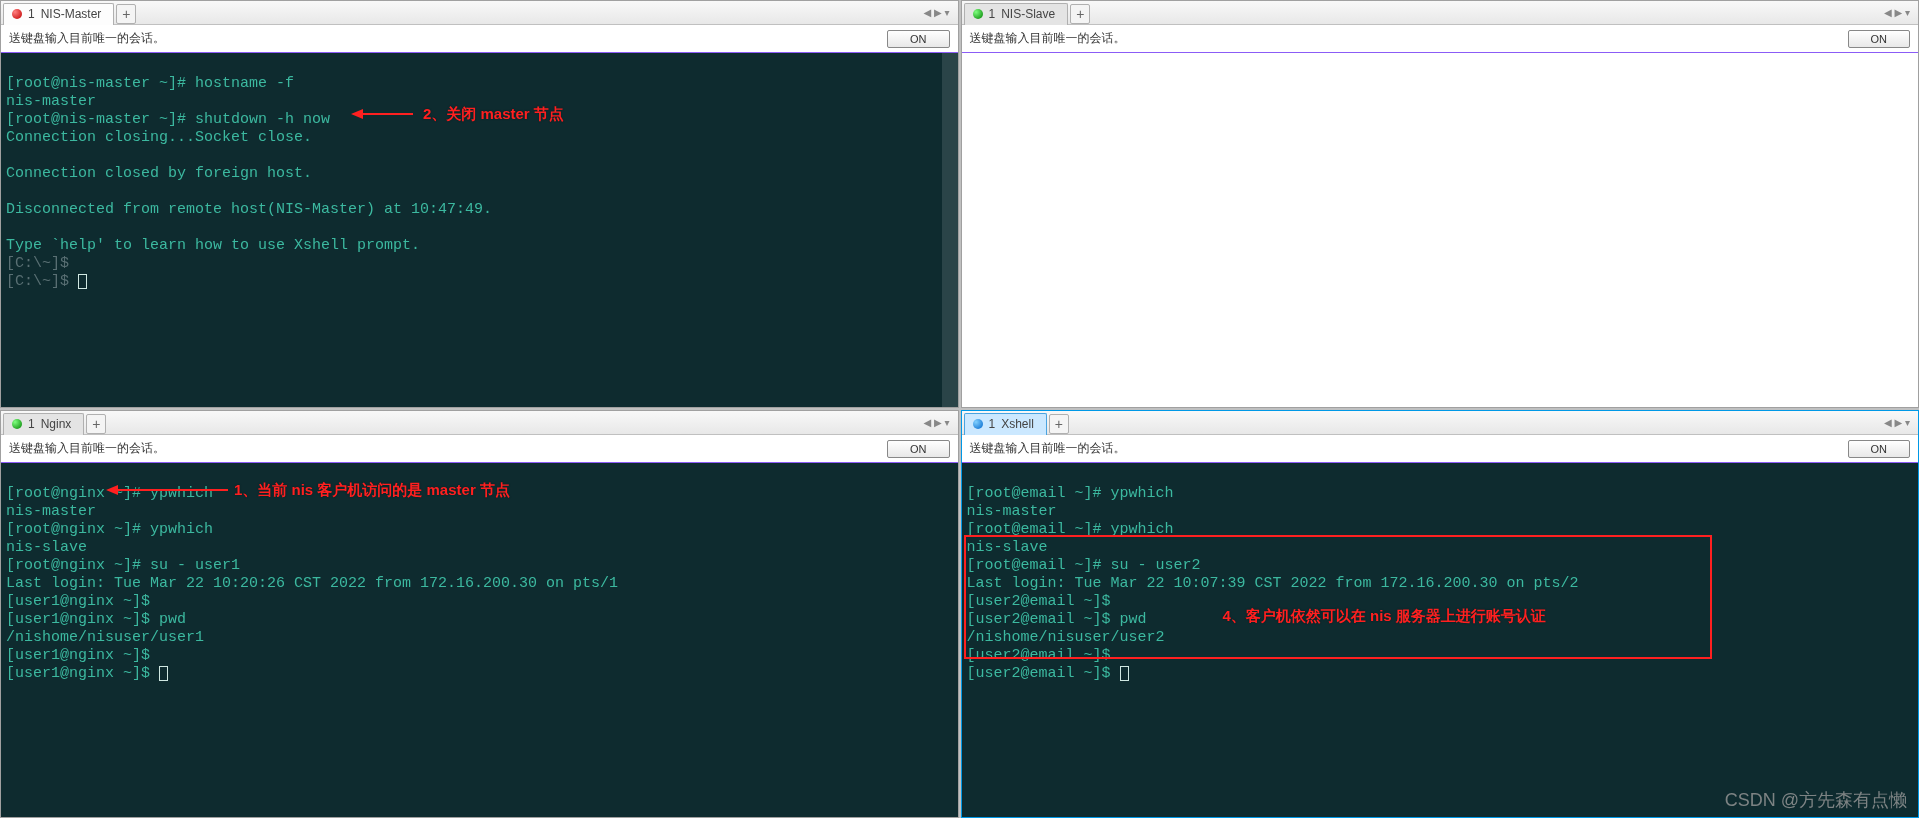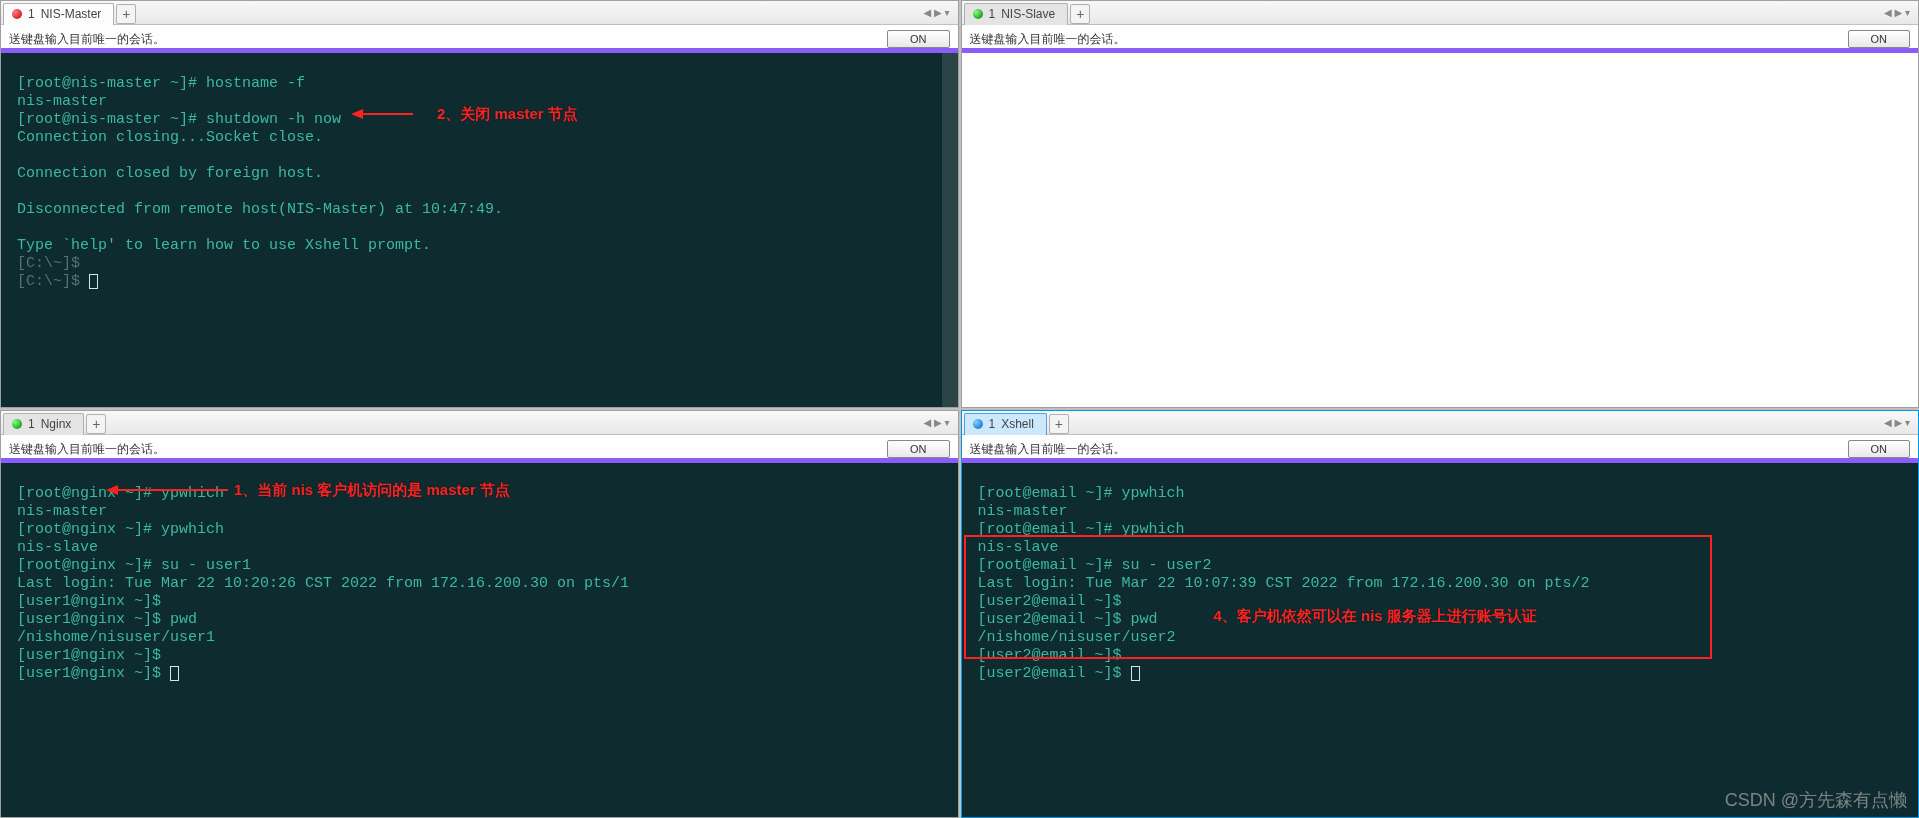--- a/index.html
+++ b/index.html
@@ -63,45 +63,45 @@
   display: flex; align-items: center; justify-content: center;
   margin-left: 2px; margin-top: 2px;
   font-size: 14px; color: #666;
   border-radius: 2px;
 }
 .nav-arrows {
   margin-left: auto; display: flex; gap: 4px; padding-right: 8px;
   color: #888; font-size: 10px;
 }
 .info-bar {
-  display: flex; align-items: flex-end;
+  display: flex; align-items: center;
   height: 28px;
   background: #fff;
-  border-bottom: 5px solid #8b5cf6;
+  border-bottom: 1px solid #8b5cf6;
   padding: 0 8px;
   font-size: 12px;
   color: #333;
 }
 .on-button {
   margin-left: auto;
   border: 1px solid #888;
   padding: 2px 22px;
   font-size: 11px;
   background: linear-gradient(#fff, #e8e8e8);
   border-radius: 2px;
   font-family: Arial, sans-serif;
 }
 .terminal {
   flex: 1;
   background: #0e2b2f;
   color: #3cb9a0;
   font-family: "Consolas", "Courier New", monospace;
   font-size: 15px;
   line-height: 18px;
-  padding: 4px 16px;
+  padding: 4px 5px;
   white-space: pre;
   overflow: hidden;
   position: relative;
 }
 .dim { color: #5a7074; }
 .cursor {
   display: inline-block;
   width: 9px; height: 15px;
   border: 1px solid #d0e8e2;
   vertical-align: text-bottom;
@@ -177,21 +177,21 @@
 <span>Connection closed by foreign host.</span>
 <span></span>
 <span>Disconnected from remote host(NIS-Master) at 10:47:49.</span>
 <span></span>
 <span>Type `help' to learn how to use Xshell prompt.</span>
 <span class="dim">[C:\~]$</span>
 <span class="dim">[C:\~]$ </span><span class="cursor"></span>
       <div class="annotation" style="top:52px; left:350px;">
         <span class="arrow-left"></span>
         <span class="arrow-line" style="width:50px"></span>
-        <span style="margin-left:24px">2、关闭 master 节点</span>
+        <span style="margin-left:10px">2、关闭 master 节点</span>
       </div>
       <div class="scrollbar-v"></div>
     </div>
   </div>
 
   <div class="pane">
     <div class="tab-bar">
       <div class="tab tab-grey">
         <span class="dot dot-green"></span>
         <span>1</span>
@@ -260,21 +260,21 @@
 <span>[root@email ~]# ypwhich</span>
 <span>nis-slave</span>
 <span>[root@email ~]# su - user2</span>
 <span>Last login: Tue Mar 22 10:07:39 CST 2022 from 172.16.200.30 on pts/2</span>
 <span>[user2@email ~]$</span>
 <span>[user2@email ~]$ pwd</span>
 <span>/nishome/nisuser/user2</span>
 <span>[user2@email ~]$</span>
 <span>[user2@email ~]$ </span><span class="cursor"></span>
       <div class="red-box" style="top:72px; left:2px; width:748px; height:124px;"></div>
-      <div class="annotation" style="top:144px; left:252px;">
+      <div class="annotation" style="top:144px; left:261px;">
         <span>4、客户机依然可以在 nis 服务器上进行账号认证</span>
       </div>
     </div>
   </div>
 
 </div>
 
 <div class="watermark">CSDN @方先森有点懒</div>
 
 </body></html>

